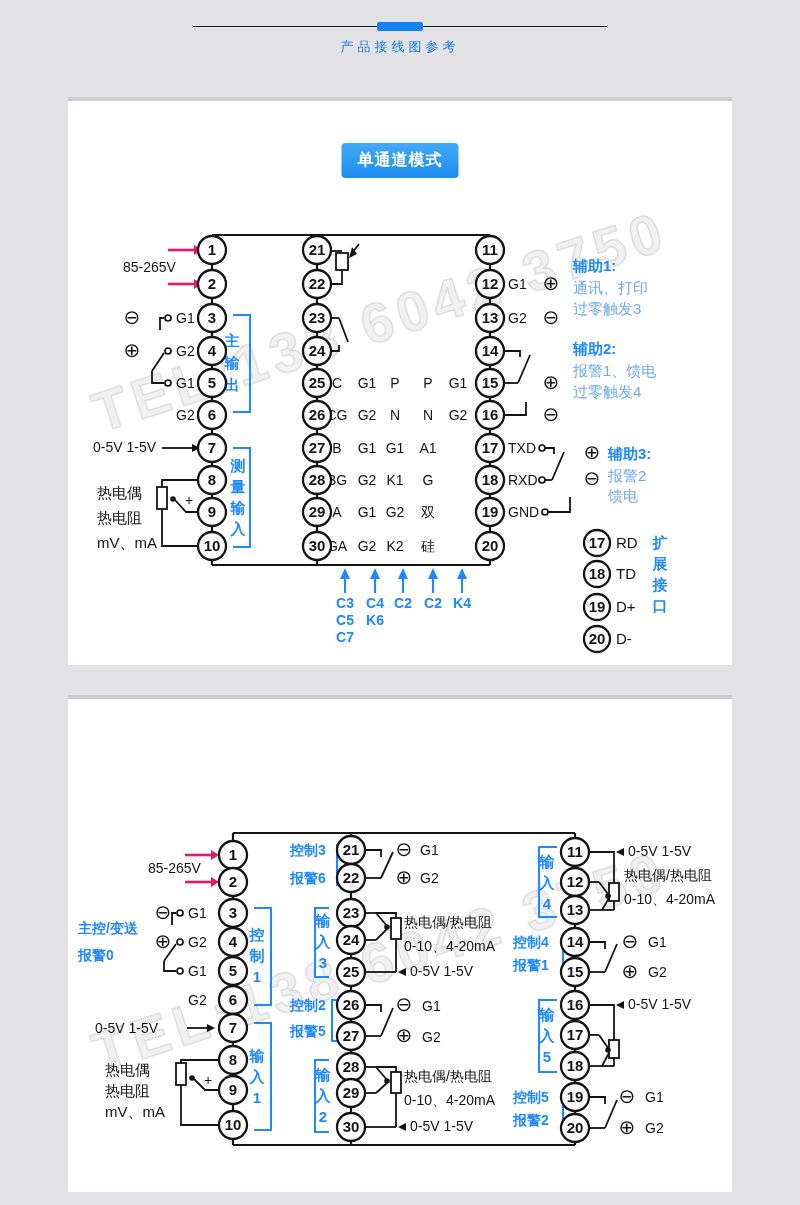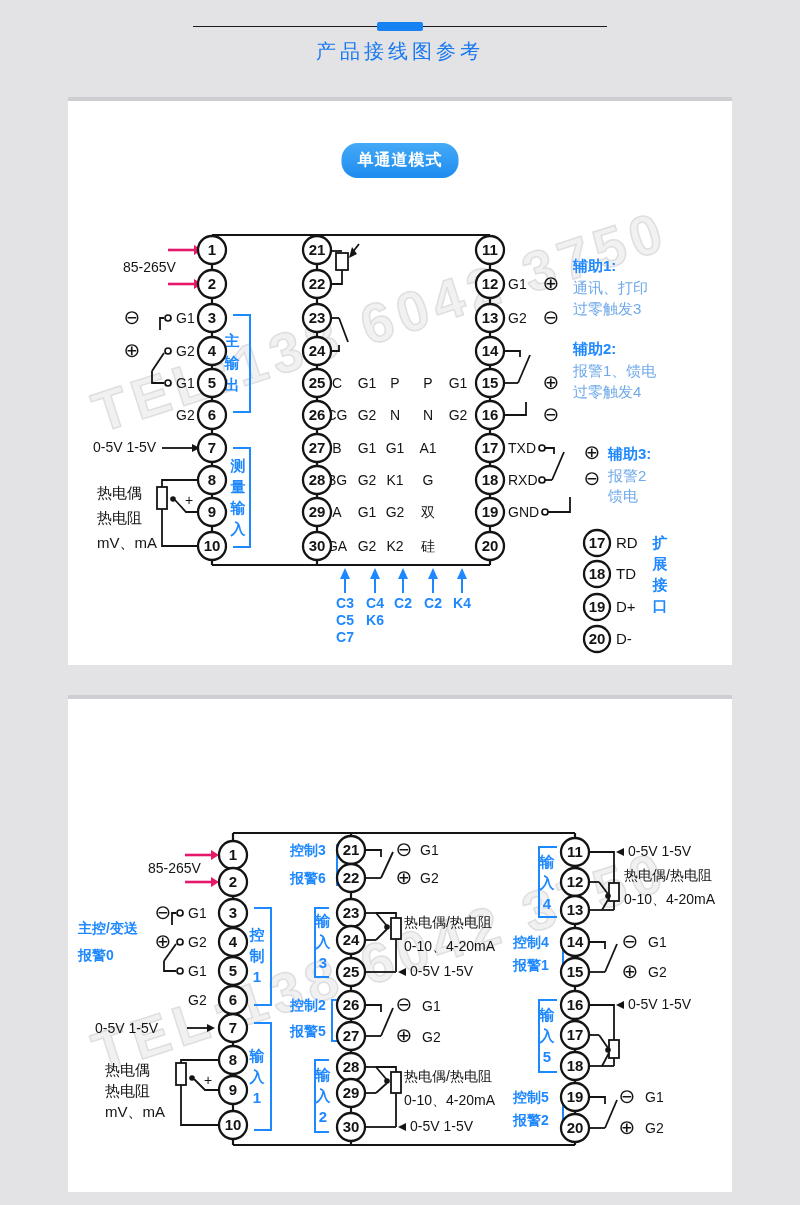--- a/index.html
+++ b/index.html
@@ -1,23 +1,23 @@
 <!DOCTYPE html>
 <html><head>
 <meta charset="utf-8">
 <style>
   html,body{margin:0;padding:0;}
   body{width:800px;height:1205px;position:relative;background:#e3e3e5;font-family:"Liberation Sans",sans-serif;overflow:hidden;}
   .hdr-line{position:absolute;left:193px;top:26px;width:414px;height:1px;background:#1b1b1b;}
   .hdr-chip{position:absolute;left:377px;top:22px;width:46px;height:9px;background:#1782f3;border-radius:2px;}
-  .hdr-title{position:absolute;left:0;top:38px;width:100%;text-align:center;font-size:20px;letter-spacing:4px;color:#1879f0;font-weight:500;}
+  .hdr-title{position:absolute;left:0;top:38px;width:100%;text-align:center;font-size:13px;letter-spacing:4px;color:#1879f0;font-weight:500;}
   .panel{position:absolute;left:68px;width:664px;background:#fff;border-top:4px solid #cdced1;}
   #panel1{top:97px;height:564px;}
   #panel2{top:695px;height:493px;}
-  .badge{position:absolute;left:50%;transform:translateX(-50%);background:linear-gradient(180deg,#44aaf7,#1e8bef);color:#fff;font-size:16px;font-weight:700;letter-spacing:1px;padding:7px 16px;border-radius:16px;white-space:nowrap;}
+  .badge{position:absolute;left:50%;transform:translateX(-50%);background:linear-gradient(180deg,#44aaf7,#1e8bef);color:#fff;font-size:16px;font-weight:700;letter-spacing:1px;padding:7px 16px;border-radius:4px;white-space:nowrap;}
   #panel1 .badge{top:42px;}
   #panel2 .badge{top:41px;}
   .wm{position:absolute;font-size:56px;font-weight:700;letter-spacing:6px;white-space:nowrap;color:rgba(238,238,240,0.85);-webkit-text-stroke:1.5px rgba(216,216,220,0.8);transform:rotate(-18deg);pointer-events:none;}
   #panel1 .wm{left:12px;top:188px;}
   #panel2 .wm{left:12px;top:230px;}
   svg{position:absolute;left:0;top:0;}
   svg text{font-family:"Liberation Sans","DejaVu Sans",sans-serif;}
   .t14{font-size:14px;fill:#141414;}
   .t15{font-size:15px;fill:#141414;}
   .tm{text-anchor:middle;}

